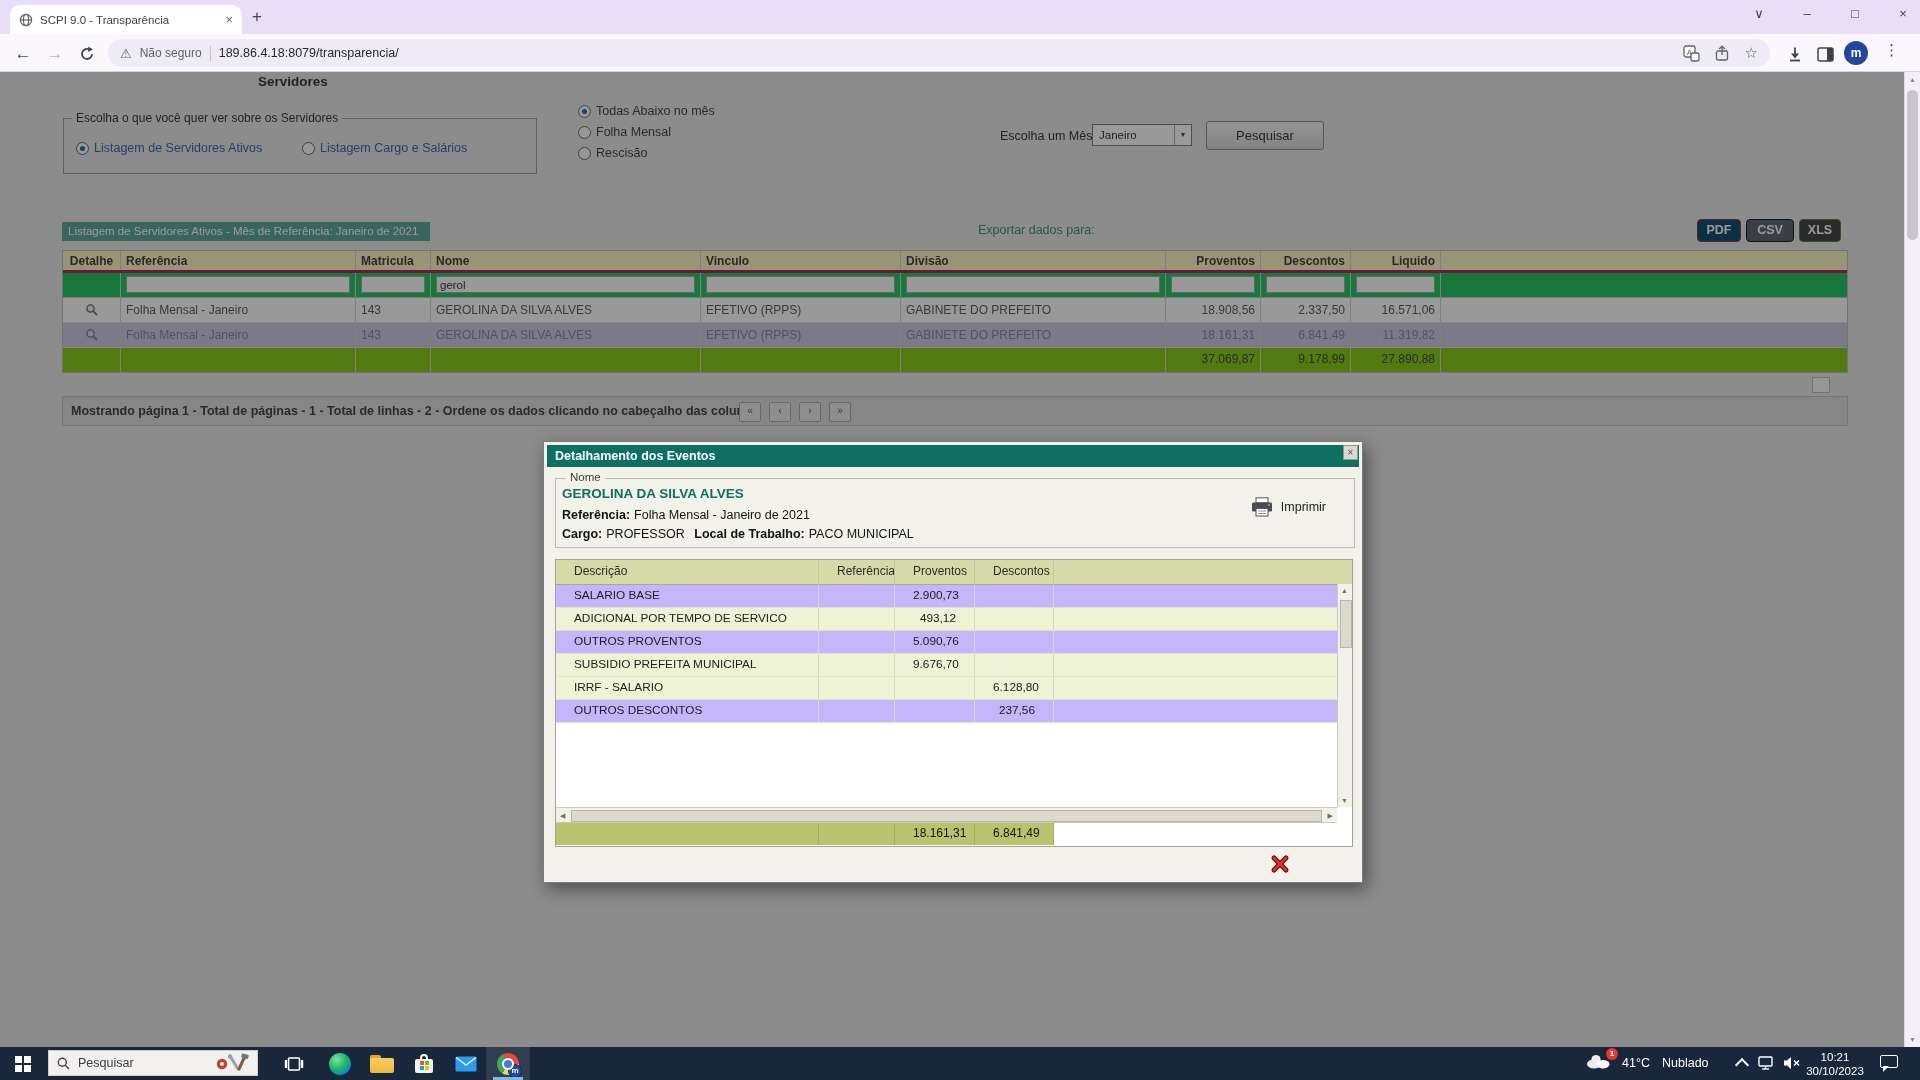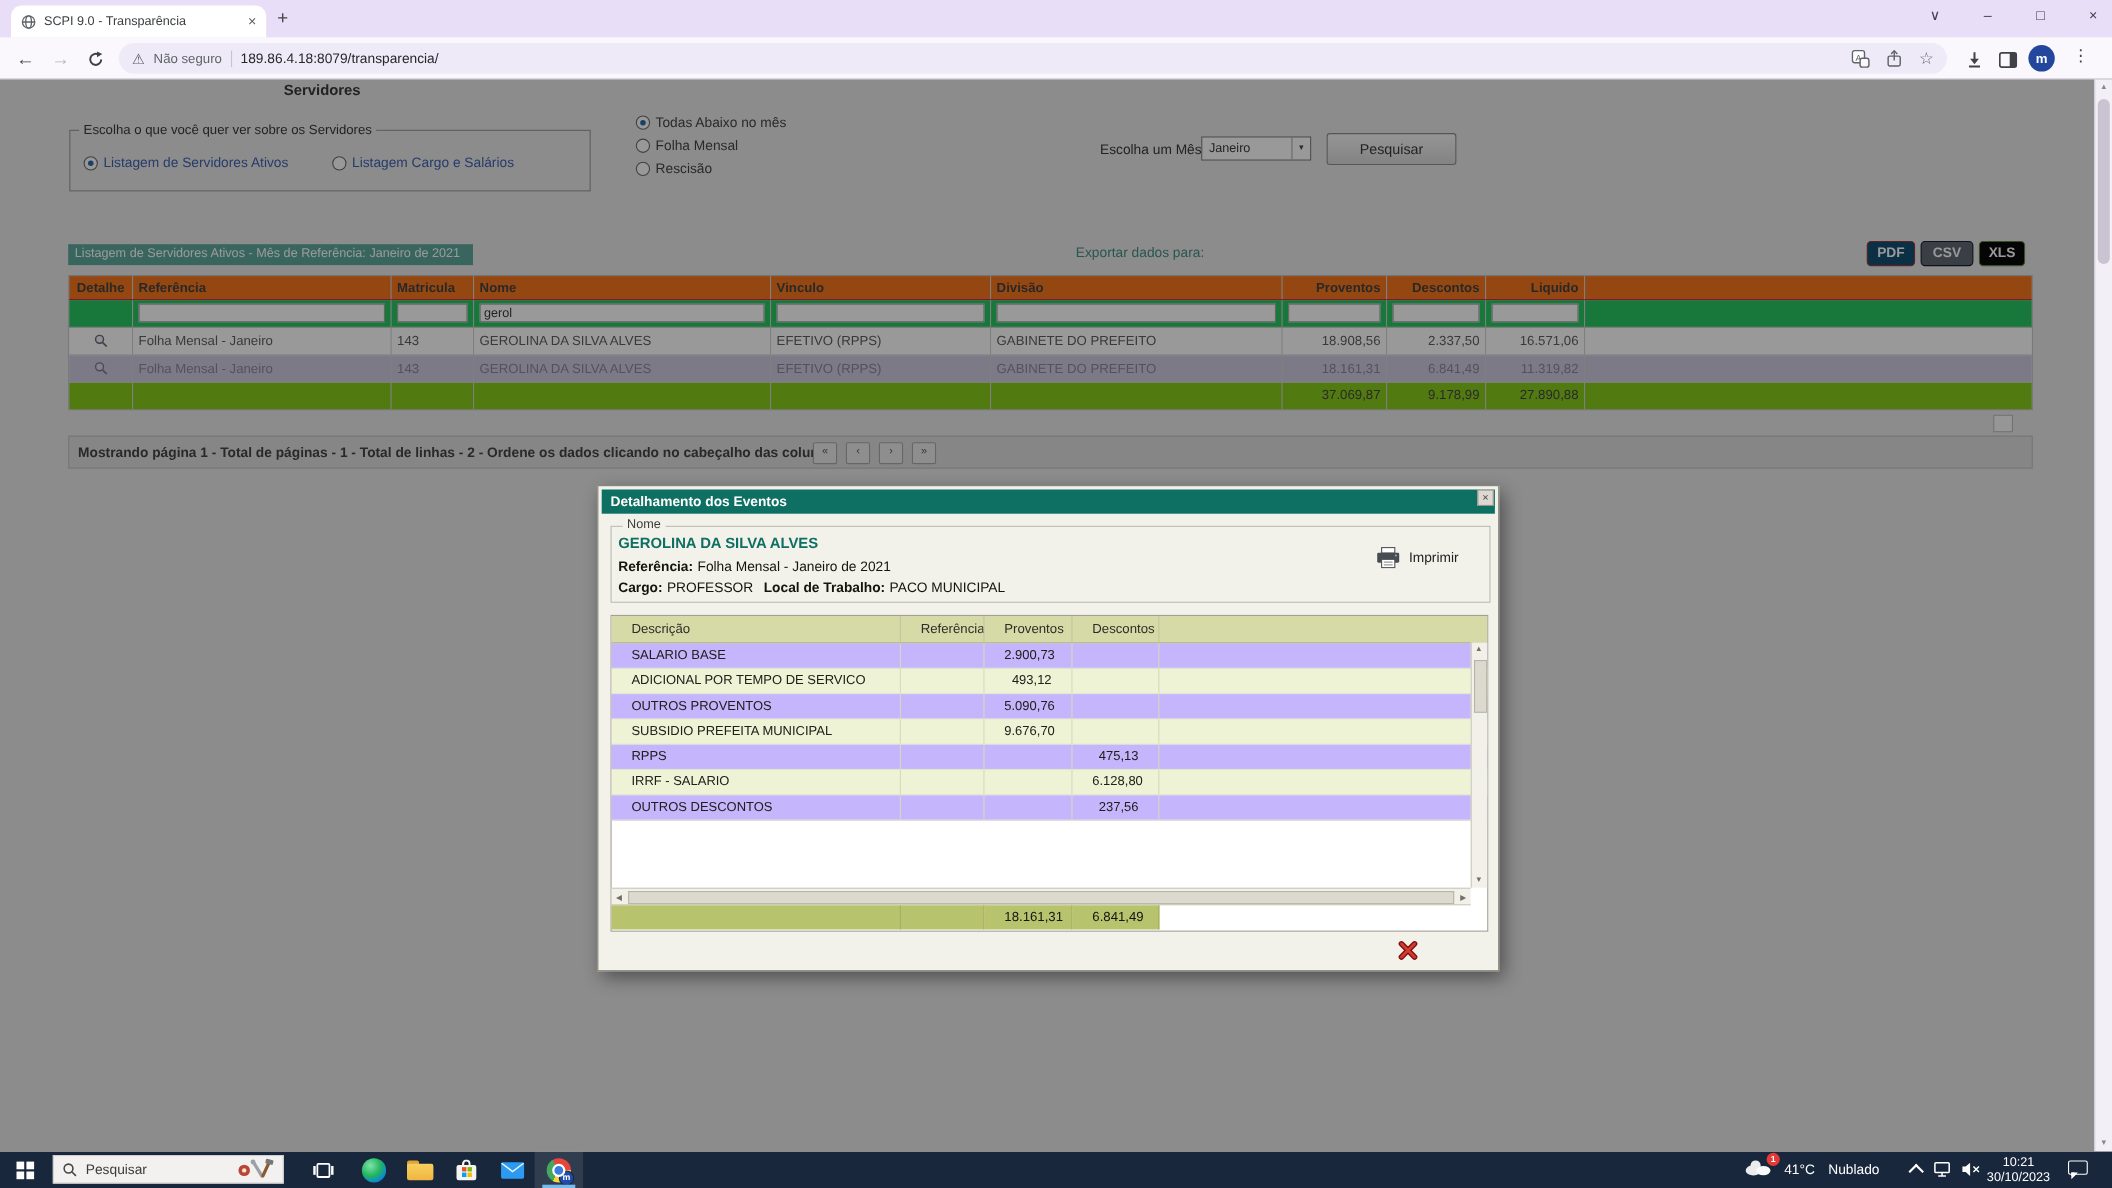--- a/index.html
+++ b/index.html
@@ -35,21 +35,21 @@
   .rlabel{font-size:12.5px;color:#3f3f3f;white-space:nowrap}
   .select{position:absolute;background:#fff;border:1px solid #7e7e7e;box-sizing:border-box;display:flex;align-items:center}
   .select .val{flex:1;font-size:11.5px;color:#333;padding-left:6px}
   .select .arr{width:16px;text-align:center;font-size:7px;color:#444;border-left:1px solid #aaa;line-height:20px}
   .btn{position:absolute;background:linear-gradient(#f8f8f8,#d9d9d9);border:1px solid #8c8c8c;border-radius:3px;font-size:13px;color:#333;display:flex;align-items:center;justify-content:center}
   .listbar{position:absolute;left:62px;top:150px;width:368px;height:19px;background:#58a79b;color:#fff;font-size:11.5px;line-height:19px;padding-left:6px;box-sizing:border-box;white-space:nowrap}
   .exportlbl{position:absolute;left:978px;top:151px;font-size:12.5px;color:#3e8c7d;white-space:nowrap}
   .badge{position:absolute;top:147px;height:21px;line-height:21px;font-weight:bold;font-size:12.5px;color:#fff;text-align:center;border-radius:4px}
   .grid{position:absolute;left:62px;top:178px;width:1786px;border:1px solid #bdbdbd;box-sizing:border-box;background:#fff}
   .g-row{display:flex;box-sizing:border-box}
-  .g-head{height:22px;background:#f97316;border-bottom:1px solid #be185d}
+  .g-head{height:22px;background:#fef9c3;border-bottom:3px solid #be185d}
   .g-head .c{font-weight:bold;font-size:12px;color:#3d3d3d;line-height:21px}
   .g-filter{height:25px;background:#22c55e;border-bottom:1px solid #c9c9c9}
   .g-data{height:25px;background:#fff;border-bottom:1px solid #dcdcdc}
   .g-data .c{font-size:12px;color:#5a5a5a;line-height:24px}
   .g-sel{background:#cdcade}
   .g-sel .c{color:#87849c}
   .g-tot{height:24px;background:#84cc16}
   .g-tot .c{font-size:12px;color:#3f3f3f;line-height:23px}
   .c{box-sizing:border-box;padding:0 5px;border-right:1px solid #d2d2d2;white-space:nowrap;overflow:hidden;flex:none}
   .c.num{text-align:right}
@@ -218,21 +218,21 @@
     <div class="select" style="left:1092px;top:52px;width:100px;height:22px">
       <span class="val">Janeiro</span>
       <span class="arr">▼</span>
     </div>
     <div class="btn" style="left:1206px;top:49px;width:116px;height:27px">Pesquisar</div>
 
     <div class="listbar">Listagem de Servidores Ativos - Mês de Referência: Janeiro de 2021</div>
     <div class="exportlbl">Exportar dados para:</div>
     <div class="badge" style="left:1697px;width:42px;background:#0c4a6e;border:1px solid #933">PDF</div>
     <div class="badge" style="left:1746px;width:46px;background:#5b646e;border:1px solid #0f172a">CSV</div>
-    <div class="badge" style="left:1799px;width:40px;background:#000000;border:1px solid #567e3c">XLS</div>
+    <div class="badge" style="left:1799px;width:40px;background:#404040;border:1px solid #567e3c">XLS</div>
 
     <div class="grid">
       <div class="g-row g-head">
         <div class="c ctr" style="width:58px">Detalhe</div>
         <div class="c" style="width:235px">Referência</div>
         <div class="c" style="width:75px">Matricula</div>
         <div class="c" style="width:270px">Nome</div>
         <div class="c" style="width:200px">Vinculo</div>
         <div class="c" style="width:265px">Divisão</div>
         <div class="c num" style="width:95px">Proventos</div>
@@ -371,27 +371,20 @@
           <div class="mc" style="width:76px"></div>
           <div class="mc num" style="width:80px">5.090,76</div>
           <div class="mc num" style="width:79px"></div>
           <div class="mc" style="flex:1;border-right:none"></div>
         </div>
         <div class="mrow tint">
           <div class="mc" style="width:263px">SUBSIDIO PREFEITA MUNICIPAL</div>
           <div class="mc" style="width:76px"></div>
           <div class="mc num" style="width:80px">9.676,70</div>
           <div class="mc num" style="width:79px"></div>
-          <div class="mc" style="flex:1;border-right:none"></div>
-        </div>
-        <div class="mrow">
-          <div class="mc" style="width:263px">RPPS</div>
-          <div class="mc" style="width:76px"></div>
-          <div class="mc num" style="width:80px"></div>
-          <div class="mc num" style="width:79px">475,13</div>
           <div class="mc" style="flex:1;border-right:none"></div>
         </div>
         <div class="mrow tint">
           <div class="mc" style="width:263px">IRRF - SALARIO</div>
           <div class="mc" style="width:76px"></div>
           <div class="mc num" style="width:80px"></div>
           <div class="mc num" style="width:79px">6.128,80</div>
           <div class="mc" style="flex:1;border-right:none"></div>
         </div>
         <div class="mrow">

